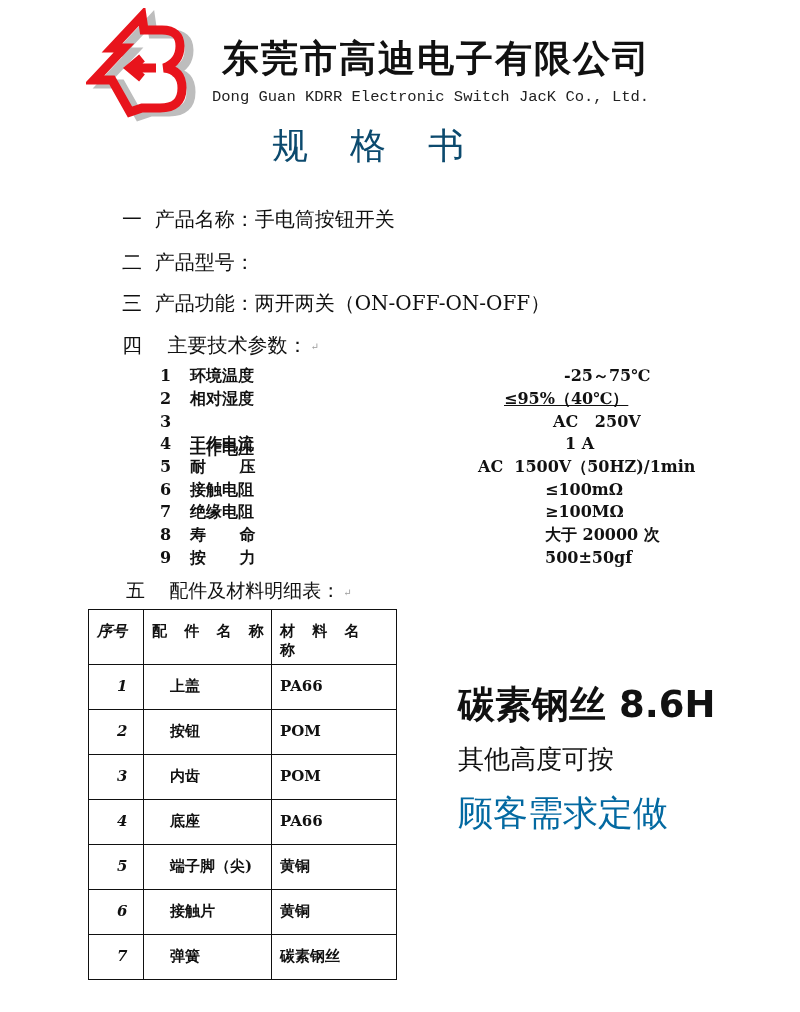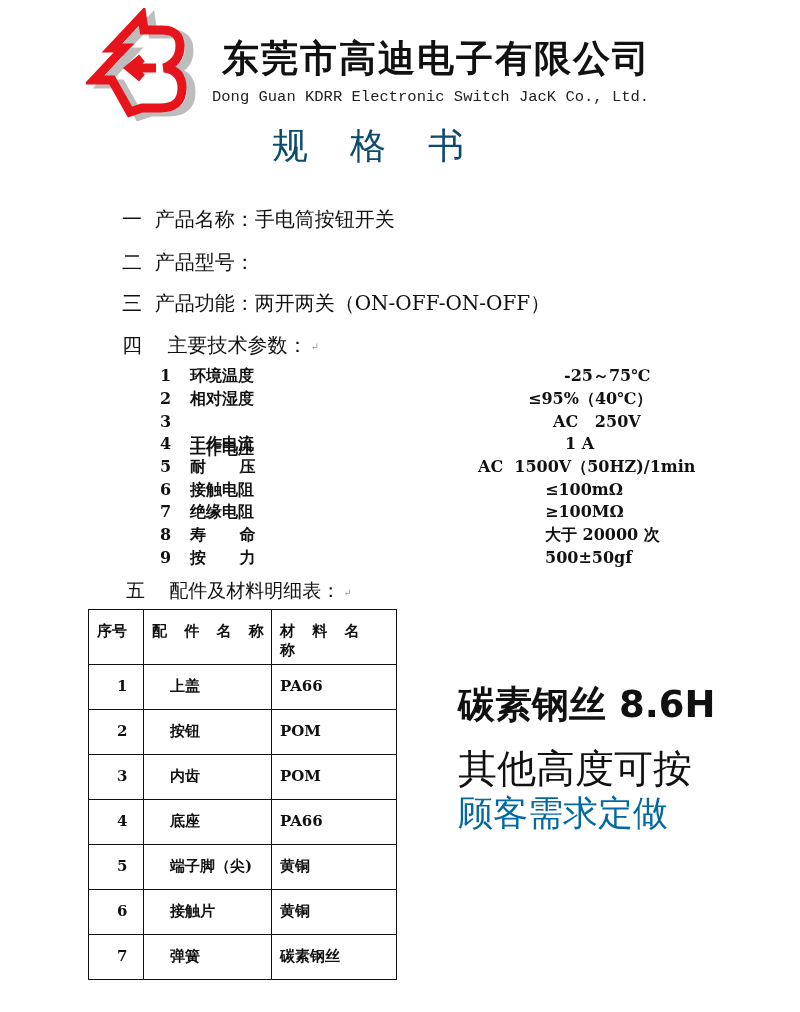--- a/index.html
+++ b/index.html
@@ -12,31 +12,31 @@
   .sec { font-size: 20px; font-family: "DejaVu Serif", serif; color: #111; }
   .mark { color: #999; font-size: 10px; margin-left: 3px; vertical-align: middle; }
   .param-row { font-family: "DejaVu Serif", serif; font-size: 16px; font-weight: bold; color: #111; }
   .param-idx { left: 160px; }
   .param-name { left: 190px; }
   .param-val { }
   table.parts { position: absolute; left: 88px; top: 609px; border-collapse: collapse; font-family: "DejaVu Serif", serif; font-size: 15px; font-weight: bold; }
   table.parts td { border: 1.5px solid #111; padding: 0; vertical-align: top; }
   table.parts tr.head td { height: 55px; padding-top: 12px; box-sizing: border-box; }
   table.parts tr.body td { height: 45px; box-sizing: border-box; padding-top: 12px; }
-  .c1 { width: 55px; }
+  .c1 { width: 55px; font-style: italic; }
   .c2 { width: 128px; }
   .c3 { width: 125px; }
   .c1.head-cell { padding-left: 8px; }
   .c1.num-cell { padding-left: 28px; }
   .c2.head-cell { padding-left: 8px; letter-spacing: 6px; }
   .c2.name-cell { padding-left: 26px; }
   .c3.head-cell { padding-left: 8px; letter-spacing: 6px; }
   .c3.mat-cell { padding-left: 8px; }
   .note1 { left: 458px; top: 680px; font-size: 37px; font-weight: bold; color: #111; font-family: "DejaVu Sans", sans-serif; }
-  .note2 { left: 458px; top: 742px; font-size: 39px; color: #111; font-family: "DejaVu Sans", sans-serif; }
+  .note2 { left: 458px; top: 742px; font-size: 26px; color: #111; font-family: "DejaVu Sans", sans-serif; }
   .note3 { left: 458px; top: 790px; font-size: 35px; color: #0369a1; font-family: "DejaVu Sans", sans-serif; }
 </style>
 </head>
 <body>
 
 <div class="abs logo">
   <svg width="110" height="118" viewBox="0 0 110 118">
     <g transform="translate(5,4)" fill="none" stroke="#bdbdbd" stroke-width="9" stroke-linejoin="miter">
       <path d="M60 8 L30 40 L42 40 L12 72 L30 72 L48 104 L60 100 L78 100 Q100 100 100 80 Q100 62 82 60 Q98 54 98 38 Q98 22 80 22 L62 22 Z"></path>
     </g>
@@ -69,21 +69,21 @@
   <span>主要技术参数：</span><span class="mark">↵</span>
 </div>
 
 <div>
   <div class="abs param-row param-idx" style="top:366px;">1</div>
   <div class="abs param-row param-name" style="top:366px;">环境温度</div>
   <div class="abs param-row param-val" style="top:366px; left:564px;">-25～75℃</div>
 
   <div class="abs param-row param-idx" style="top:389px;">2</div>
   <div class="abs param-row param-name" style="top:389px;">相对湿度</div>
-  <div class="abs param-row param-val" style="top:389px; left:528px;">≤95%（40℃）</div>
+  <div class="abs param-row param-val" style="top:389px; left:504px;text-decoration:underline;">≤95%（40℃）</div>
 
   <div class="abs param-row param-idx" style="top:412px;">3</div>
   <div class="abs param-row param-name" style="top:415px;margin-top:24px;">工作电压</div>
   <div class="abs param-row param-val" style="top:412px; left:553px; white-space:pre;">AC   250V</div>
 
   <div class="abs param-row param-idx" style="top:434px;">4</div>
   <div class="abs param-row param-name" style="top:434px;">工作电流</div>
   <div class="abs param-row param-val" style="top:434px; left:565px;">1 A</div>
 
   <div class="abs param-row param-idx" style="top:457px;">5</div>

